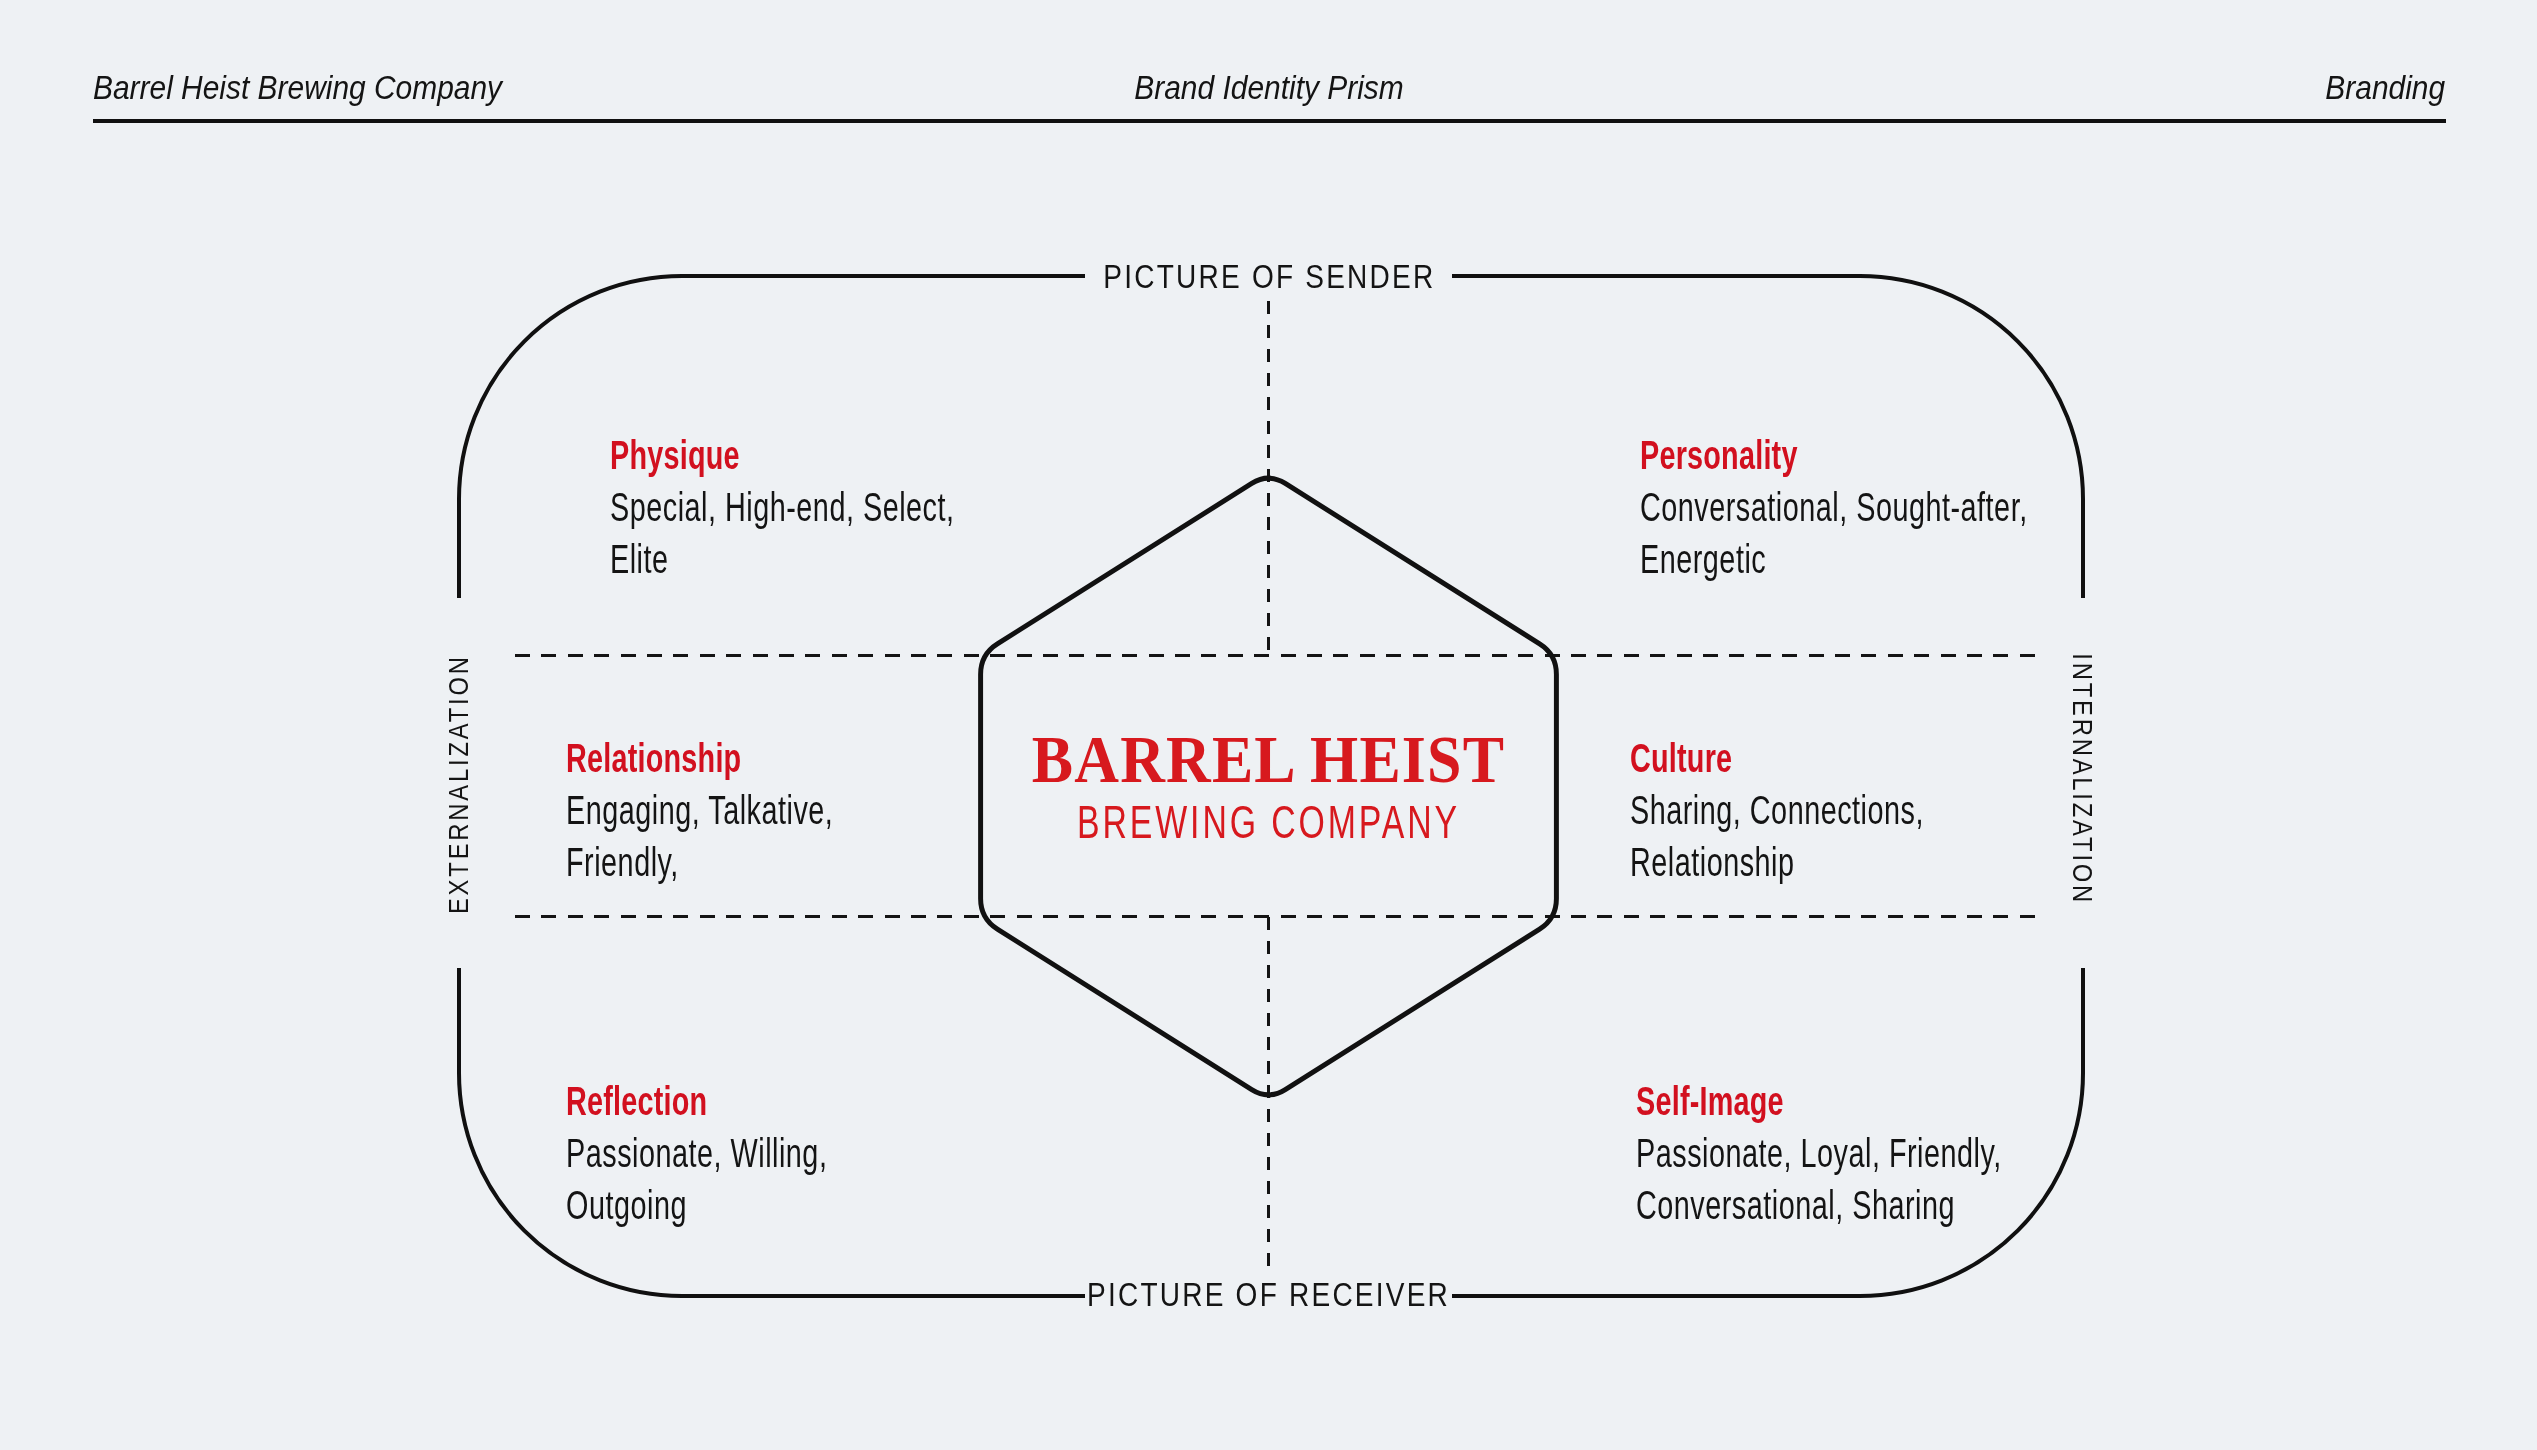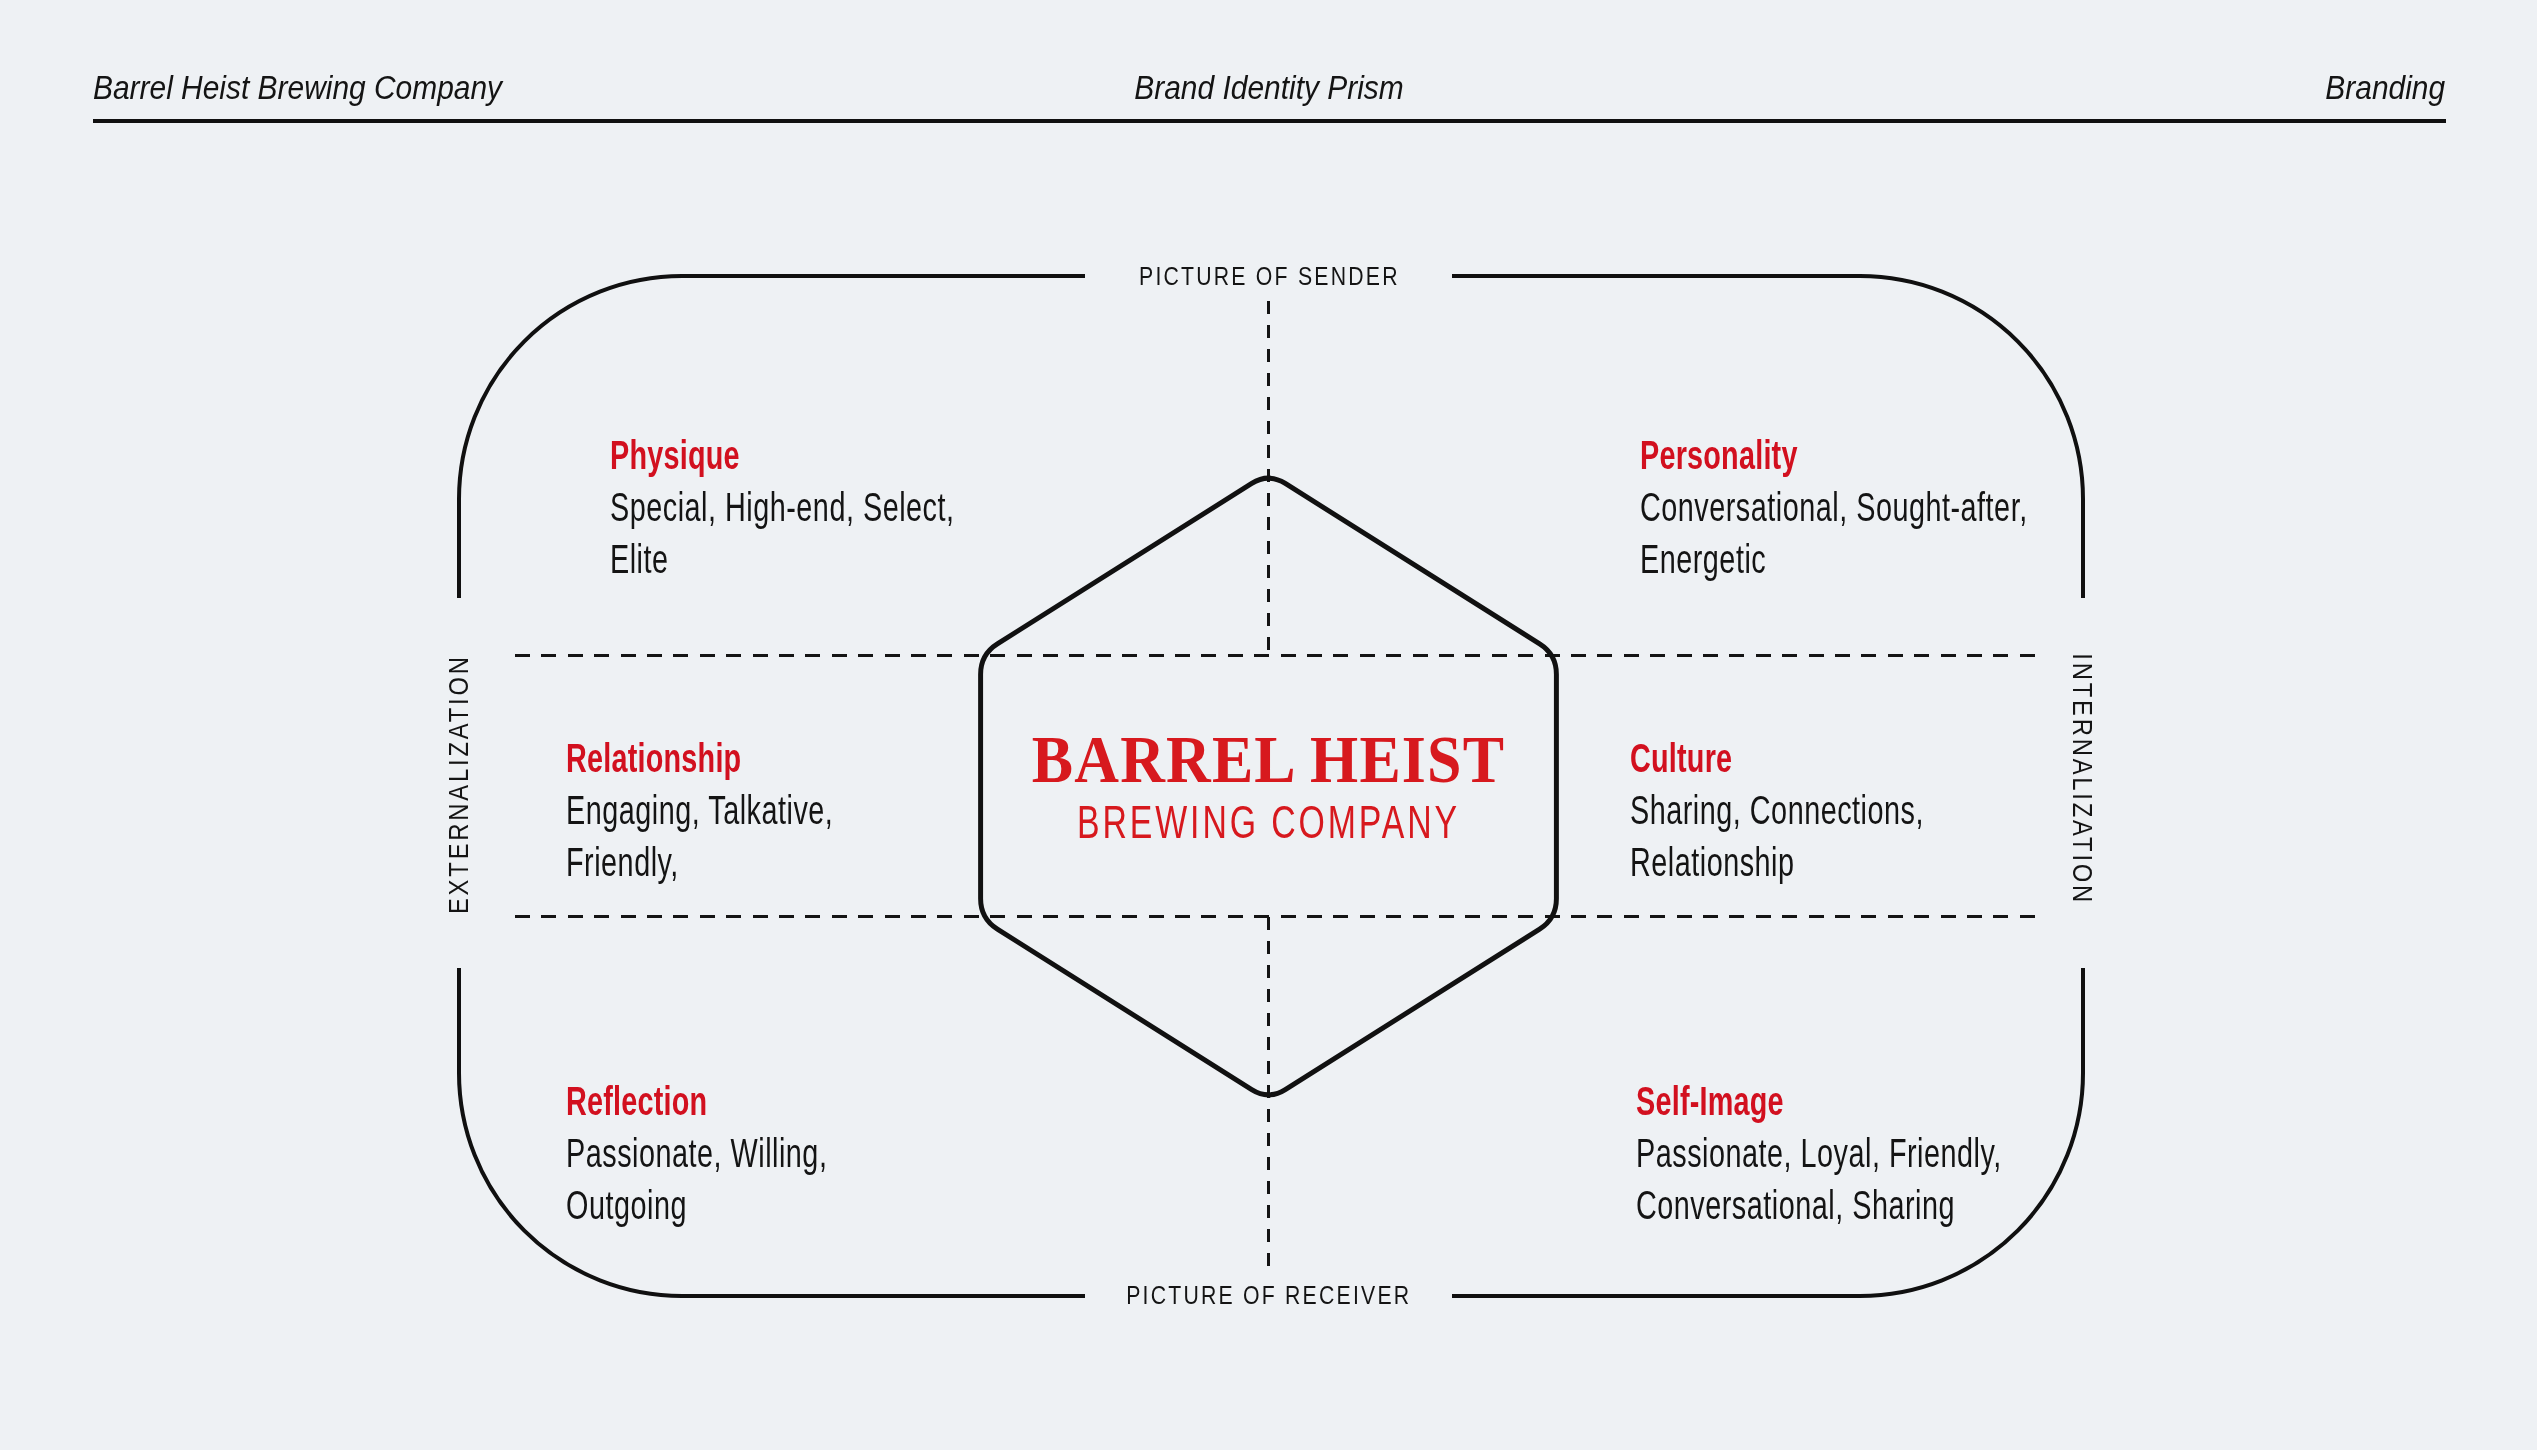--- a/index.html
+++ b/index.html
@@ -26,24 +26,24 @@
   .hdr-rule{position:absolute;left:93px;top:119px;width:2353px;height:4px;background:var(--line-black);}
   
   .frame{position:absolute;left:457px;top:274px;width:1628px;height:1024px;
     border:4.6px solid var(--line-black);border-radius:225px;}
   .gap-mask{position:absolute;background:var(--background);}
   .gap-top   {left:1085px;top:269px;width:367px;height:14.5px;}
   .gap-bottom{left:1085px;top:1287px;width:367px;height:14.5px;}
   .gap-left  {left:451px;top:598px;width:16px;height:370px;}
   .gap-right {left:2075px;top:598px;width:16px;height:370px;}
   .frame-label{position:absolute;white-space:nowrap;color:var(--ink);
-    font-size:25px;letter-spacing:2.6px;display:flex;align-items:center;justify-content:center;}
+    font-size:33px;letter-spacing:2.6px;display:flex;align-items:center;justify-content:center;}
   .frame-label .inner{transform:scaleX(.85);transform-origin:50% 50%;}
   .label-top   {left:1071px;top:258px;width:396px;height:37px;}
-  .label-bottom{left:1071px;top:1277px;width:396px;height:37px;}
+  .label-bottom{left:1071px;top:1277px;width:396px;height:37px;align-items:flex-end;}
   .label-side{font-size:28px;letter-spacing:3.3px;}
   .label-left {left:261px;top:769px;width:396px;height:30px;transform:rotate(-90deg);}
   .label-right{left:1884px;top:764px;width:396px;height:30px;transform:rotate(90deg);}
   
   .dash-h{position:absolute;height:2.6px;
     background:repeating-linear-gradient(90deg,var(--ink) 0 15px,transparent 15px 26.4px);}
   .dash-h1{left:515px;top:654px;width:1530px;}
   .dash-h2{left:515px;top:915px;width:1530px;}
   .dash-v{position:absolute;width:2.6px;left:1267px;
     background:repeating-linear-gradient(180deg,var(--ink) 0 12.6px,transparent 12.6px 24px);}

